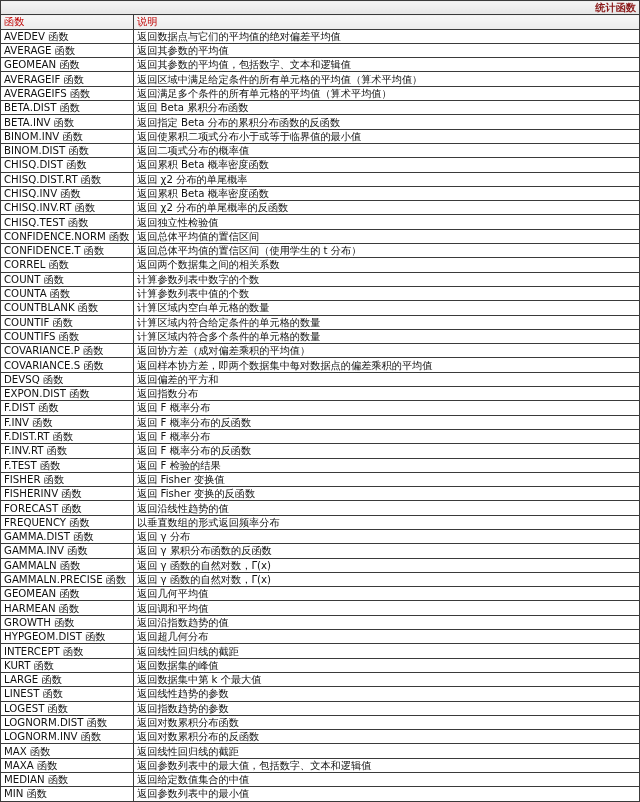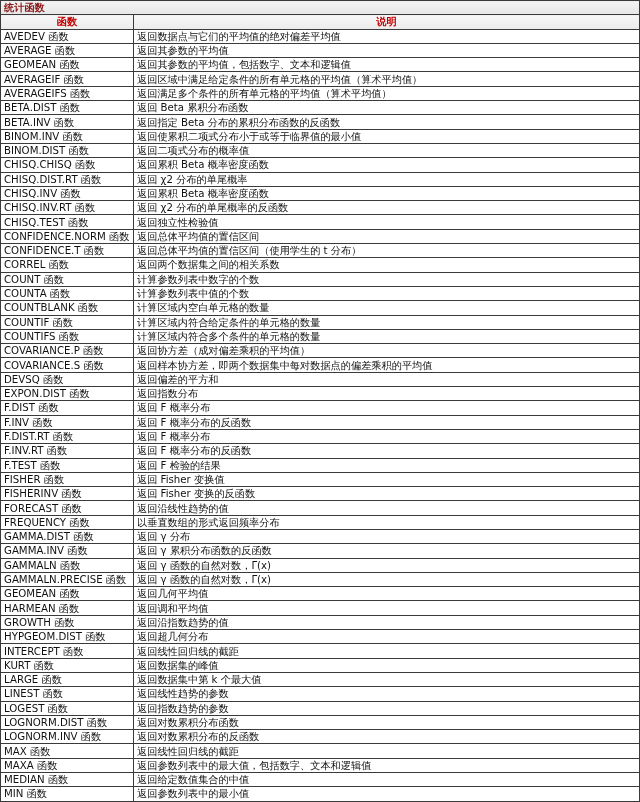--- a/index.html
+++ b/index.html
@@ -1,22 +1,22 @@
 <!DOCTYPE html>
 <html><head>
 <meta charset="utf-8">
 <style>
   html, body { margin: 0; padding: 0; background: #ffffff; }
   body { width: 640px; height: 802px; overflow: hidden; font-family: "DejaVu Sans", "Liberation Sans", sans-serif; }
   table { border-collapse: collapse; width: 639px; table-layout: fixed; }
   td, th { border: 1px solid #3a3a3a; padding: 0 3px; height: 13.3px; line-height: 13px; font-size: 10.2px; color: #111; white-space: nowrap; overflow: hidden; text-align: left; font-weight: normal; }
   col.c1 { width: 133px; }
   col.c2 { width: 506px; }
-  .title-row td { background: linear-gradient(#f4f4f4, #e6e6e6); text-align: left; color: #8b1a1a; font-weight: bold; }
-  .head-row th { background: linear-gradient(#f7f7f7, #ebebeb); text-align: center; color: #c00000; font-weight: bold; }
+  .title-row td { background: linear-gradient(#f4f4f4, #e6e6e6); text-align: right; color: #8b1a1a; font-weight: bold; }
+  .head-row th { background: linear-gradient(#f7f7f7, #ebebeb); color: #c00000; font-weight: normal; }
 </style>
 </head>
 <body>
 
 <table>
   <colgroup>
       <col class="c1">
       <col class="c2">
     </colgroup>
   <tbody id="tbody">
@@ -57,21 +57,21 @@
       </tr>
       <tr>
         <td>BINOM.INV 函数</td>
         <td>返回使累积二项式分布小于或等于临界值的最小值</td>
       </tr>
       <tr>
         <td>BINOM.DIST 函数</td>
         <td>返回二项式分布的概率值</td>
       </tr>
       <tr>
-        <td>CHISQ.CHISQ 函数</td>
+        <td>CHISQ.DIST 函数</td>
         <td>返回累积 Beta 概率密度函数</td>
       </tr>
       <tr>
         <td>CHISQ.DIST.RT 函数</td>
         <td>返回 χ2 分布的单尾概率</td>
       </tr>
       <tr>
         <td>CHISQ.INV 函数</td>
         <td>返回累积 Beta 概率密度函数</td>
       </tr>

